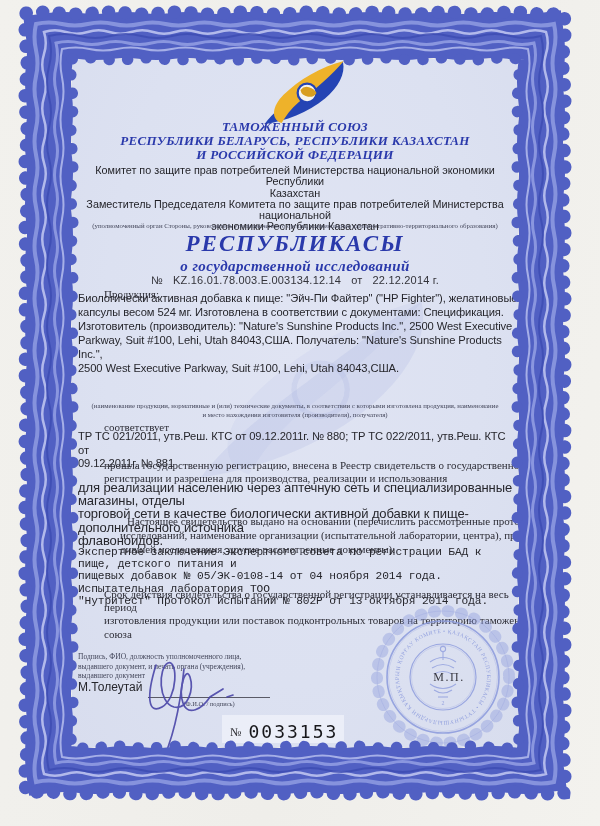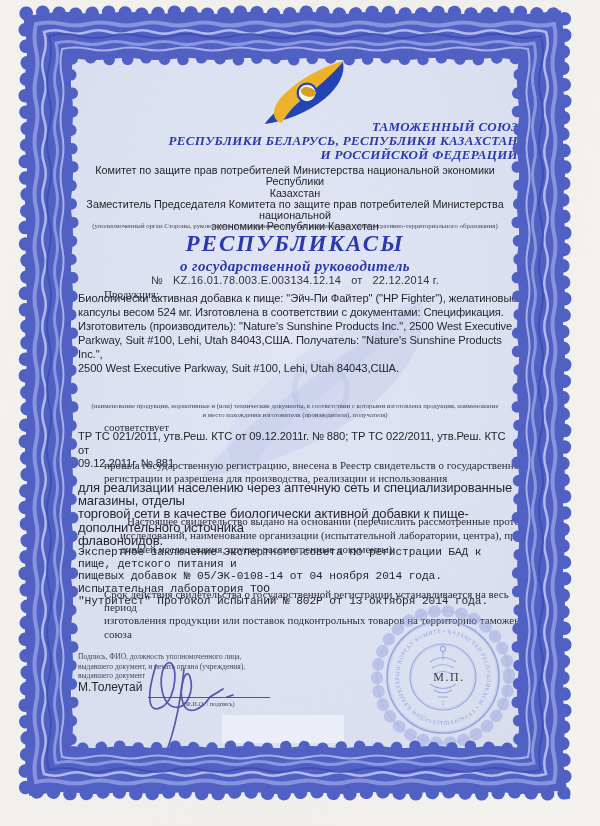--- a/index.html
+++ b/index.html
@@ -13,21 +13,21 @@
     background:radial-gradient(ellipse at 50% 40%, #e0e4f3 0%, #dce1f1 60%, #d8ddee 100%);
   }
   .frame{position:absolute;left:0;top:0;width:600px;height:826px;z-index:5;pointer-events:none;}
   .abs{position:absolute;}
   .center{text-align:center;}
   .pre{white-space:pre-line;}
   .blue-head{font-family:"Liberation Serif",serif;font-weight:bold;font-style:italic;color:#2a39ab;}
   .sans{font-family:"Liberation Sans",sans-serif;color:#26262c;}
   .serifp{font-family:"Liberation Serif",serif;color:#2d2d36;padding-left:26px;}
   .caption{font-family:Liberation Serif, serif;color:#43465a;}
-  .union{left:0;right:0;top:61px;font-size:13px;line-height:14px;letter-spacing:.3px;text-align:right;}
+  .union{left:0;right:0;top:61px;font-size:13px;line-height:14px;letter-spacing:.3px;}
   .authority{left:2px;right:2px;top:106px;font-size:10.8px;line-height:11.3px;color:#1f1f24;}
   .auth-cap{left:0;right:0;top:163px;font-size:6.8px;}
   .title-main{left:0;right:0;top:172px;font-size:23px;letter-spacing:2px;}
   .title-sub{left:0;right:0;top:199px;font-size:15px;letter-spacing:.4px;}
   .numline{left:0;right:0;top:215px;font-size:11px;color:#33333a;letter-spacing:.2px;text-align:center;}
   .numline span{margin:0 5px;}
   .prod-label{left:6px;top:229px;font-size:11px;}
   .prod-text{left:6px;width:440px;top:232px;font-size:11.2px;line-height:14px;letter-spacing:-.1px;}
   .prod-cap{left:0;right:0;top:343px;font-size:6.8px;line-height:8.6px;}
   .sootv{left:6px;top:362px;font-size:11px;}
@@ -76,21 +76,21 @@
       <div>И РОССИЙСКОЙ ФЕДЕРАЦИИ</div>
     </div>
 
     <div class="abs authority center sans pre">Комитет по защите прав потребителей Министерства национальной экономики Республики
 Казахстан
 Заместитель Председателя Комитета по защите прав потребителей Министерства национальной
 экономики Республики Казахстан</div>
     <div class="abs auth-cap center caption">(уполномоченный орган Стороны, руководитель уполномоченного органа, наименование административно-территориального образования)</div>
 
     <div class="abs title-main center blue-head">РЕСПУБЛИКАСЫ</div>
-    <div class="abs title-sub center blue-head">о государственной руководитель</div>
+    <div class="abs title-sub center blue-head">о государственной исследований</div>
 
     <div class="abs numline center sans">
       <span>№</span><span>KZ.16.01.78.003.Е.003134.12.14</span><span>от</span><span>22.12.2014 г.</span>
     </div>
 
     <div class="abs prod-label serifp">Продукция:</div>
     <div class="abs prod-text sans pre">Биологически активная добавка к пище: "Эйч-Пи Файтер" ("HP Fighter"), желатиновые
 капсулы весом 524 мг. Изготовлена в соответствии с документами: Спецификация.
 Изготовитель (производитель): "Nature's Sunshine Products Inc.", 2500 West Executive
 Parkway, Suit #100, Lehi, Utah 84043,США.  Получатель: "Nature's Sunshine Products Inc.",
@@ -126,20 +126,23 @@
 
     <svg class="abs sigsvg" width="150" height="135" viewBox="0 0 150 135">
       <g fill="none" stroke="#4a46a8" stroke-width="1.7" stroke-linecap="round" opacity="0.9">
         <path d="M28,22 C18,54 20,72 34,64 C50,55 50,16 40,20 C30,25 30,60 46,64 C60,67 66,46 62,34 C58,22 50,46 55,60 C60,74 74,66 82,54 L95,46"></path>
         <path d="M56,26 C52,64 44,102 30,126"></path>
         <path d="M99,54 l6,-2"></path>
       </g>
     </svg>
 
     <div class="abs serial-strip"></div>
+    <div class="abs serial">
+      <span>№</span><b>0033153</b>
+    </div>
 
     <svg class="abs sealsvg" width="150" height="150" viewBox="0 0 150 150">
       <g fill="none" stroke="#8a99dc">
         <circle cx="75" cy="75" r="66" stroke-width="12" stroke-dasharray="1 12.7" stroke-linecap="round" opacity="0.40"></circle>
         <circle cx="75" cy="75" r="66" stroke-width="1" opacity="0.25"></circle>
         <circle cx="75" cy="75" r="56" stroke-width="1.6" opacity="0.85"></circle>
         <circle cx="75" cy="75" r="54.5" stroke-width="0.5" opacity="0.5"></circle>
         <circle cx="75" cy="75" r="33" stroke-width="1.2" opacity="0.8"></circle>
         <circle cx="75" cy="75" r="31.5" stroke-width="0.5" opacity="0.5"></circle>
         <g opacity="0.75" stroke-width="1.1">

